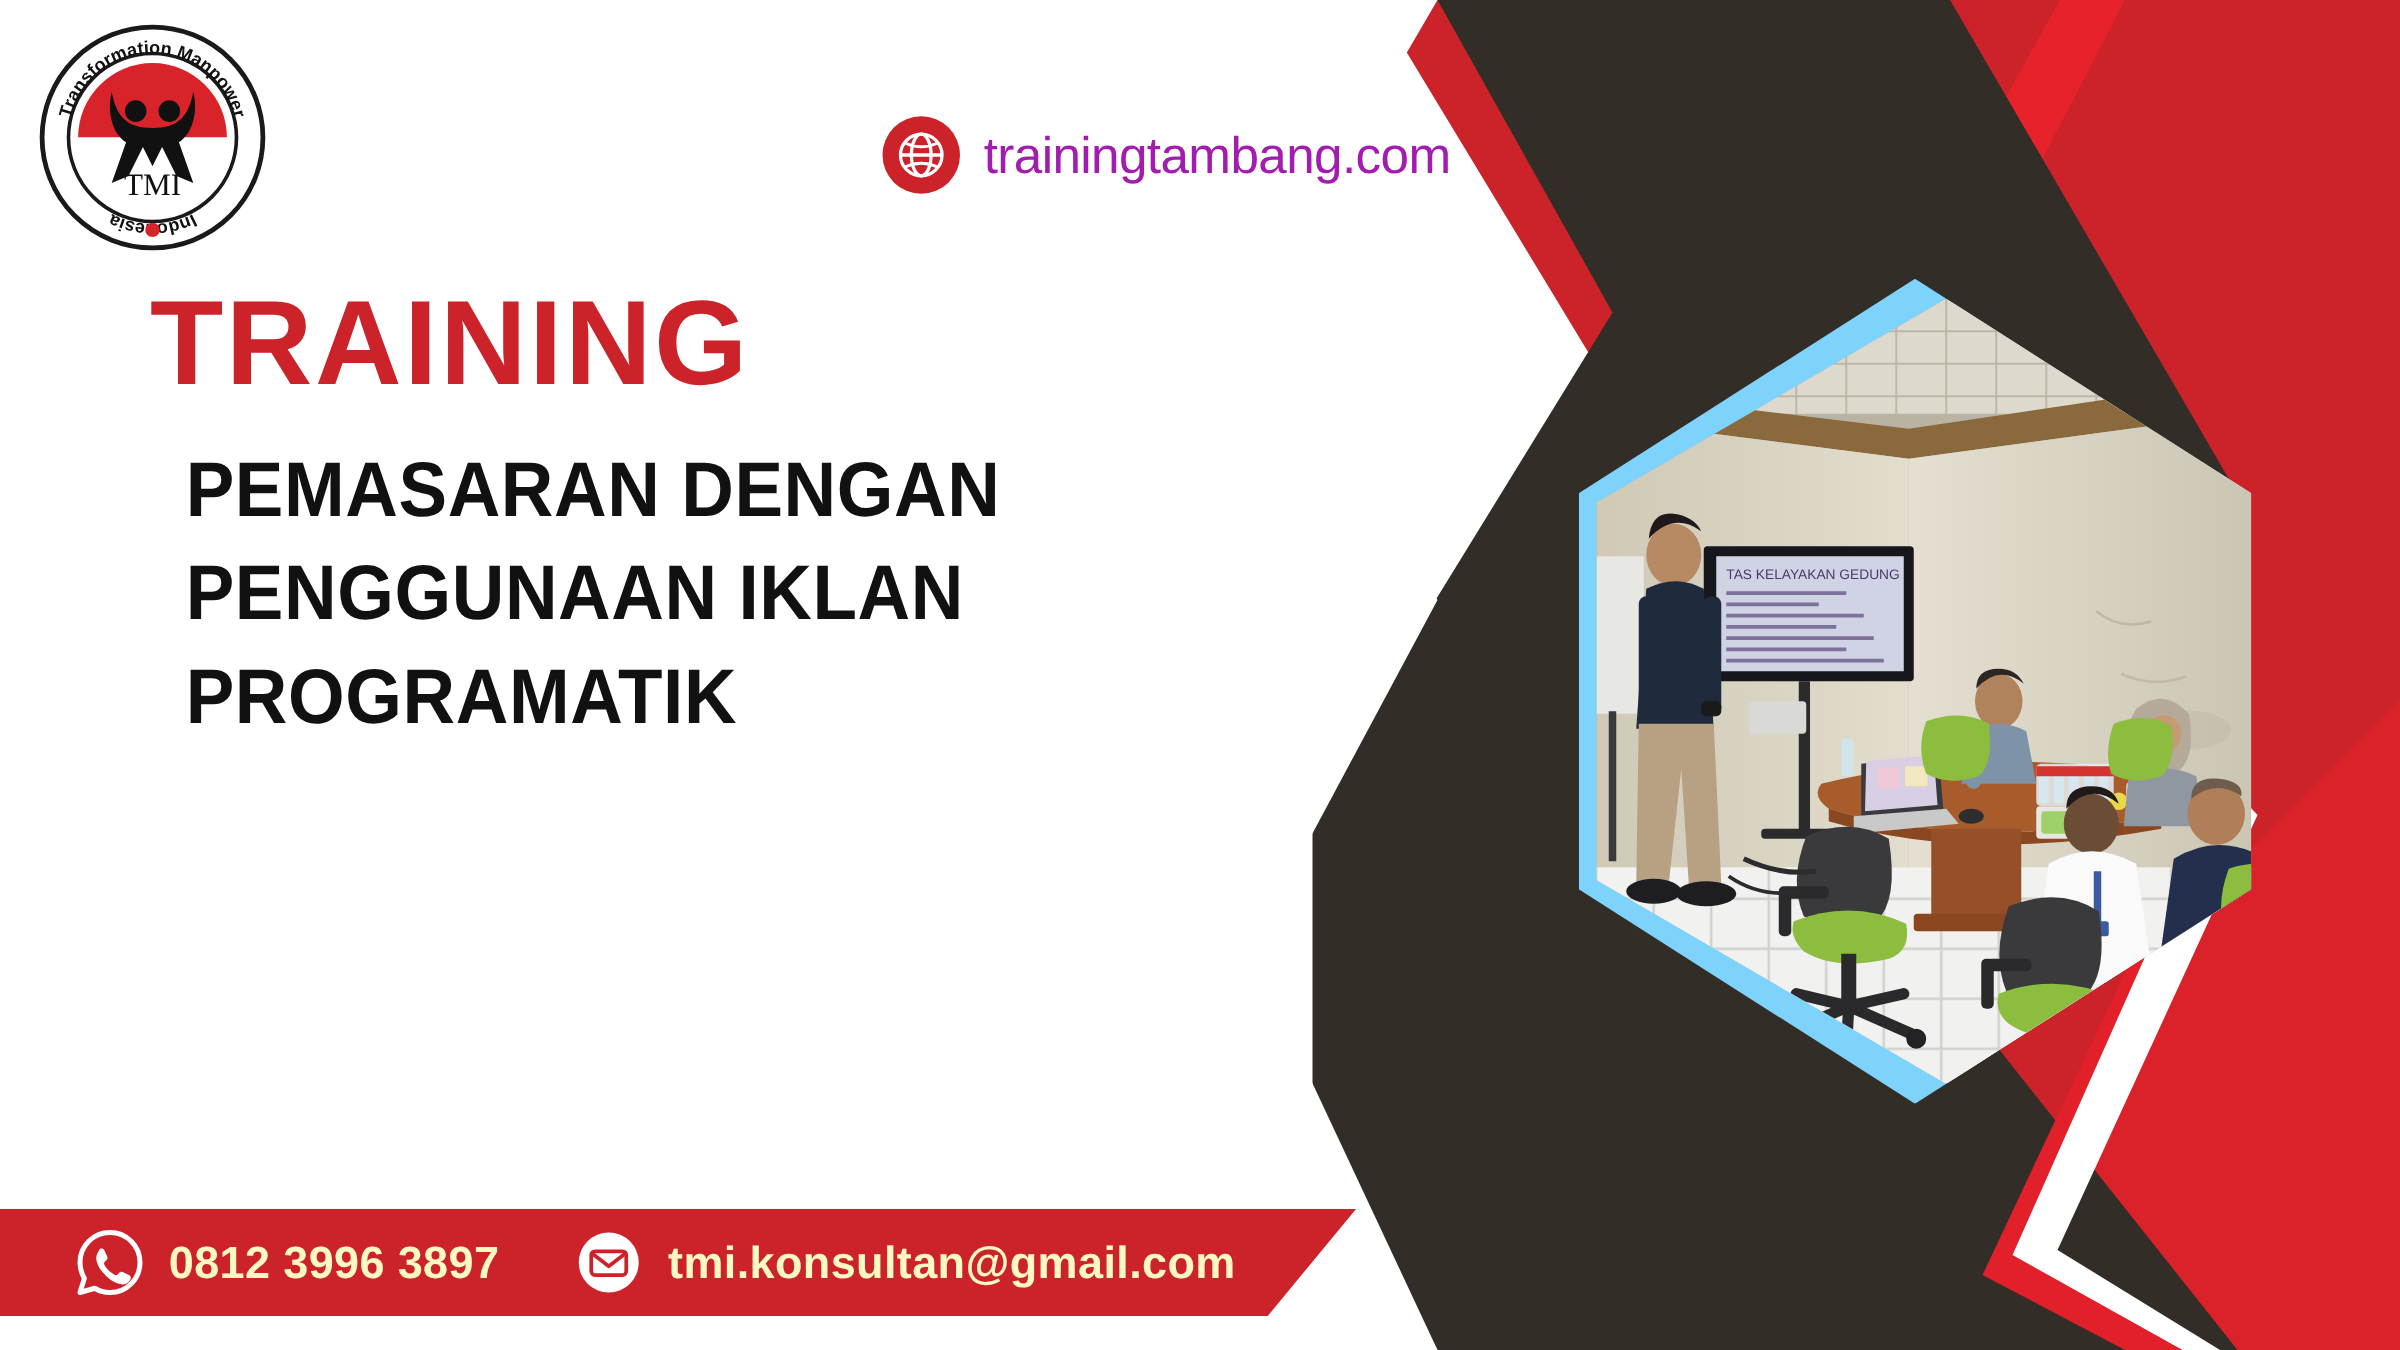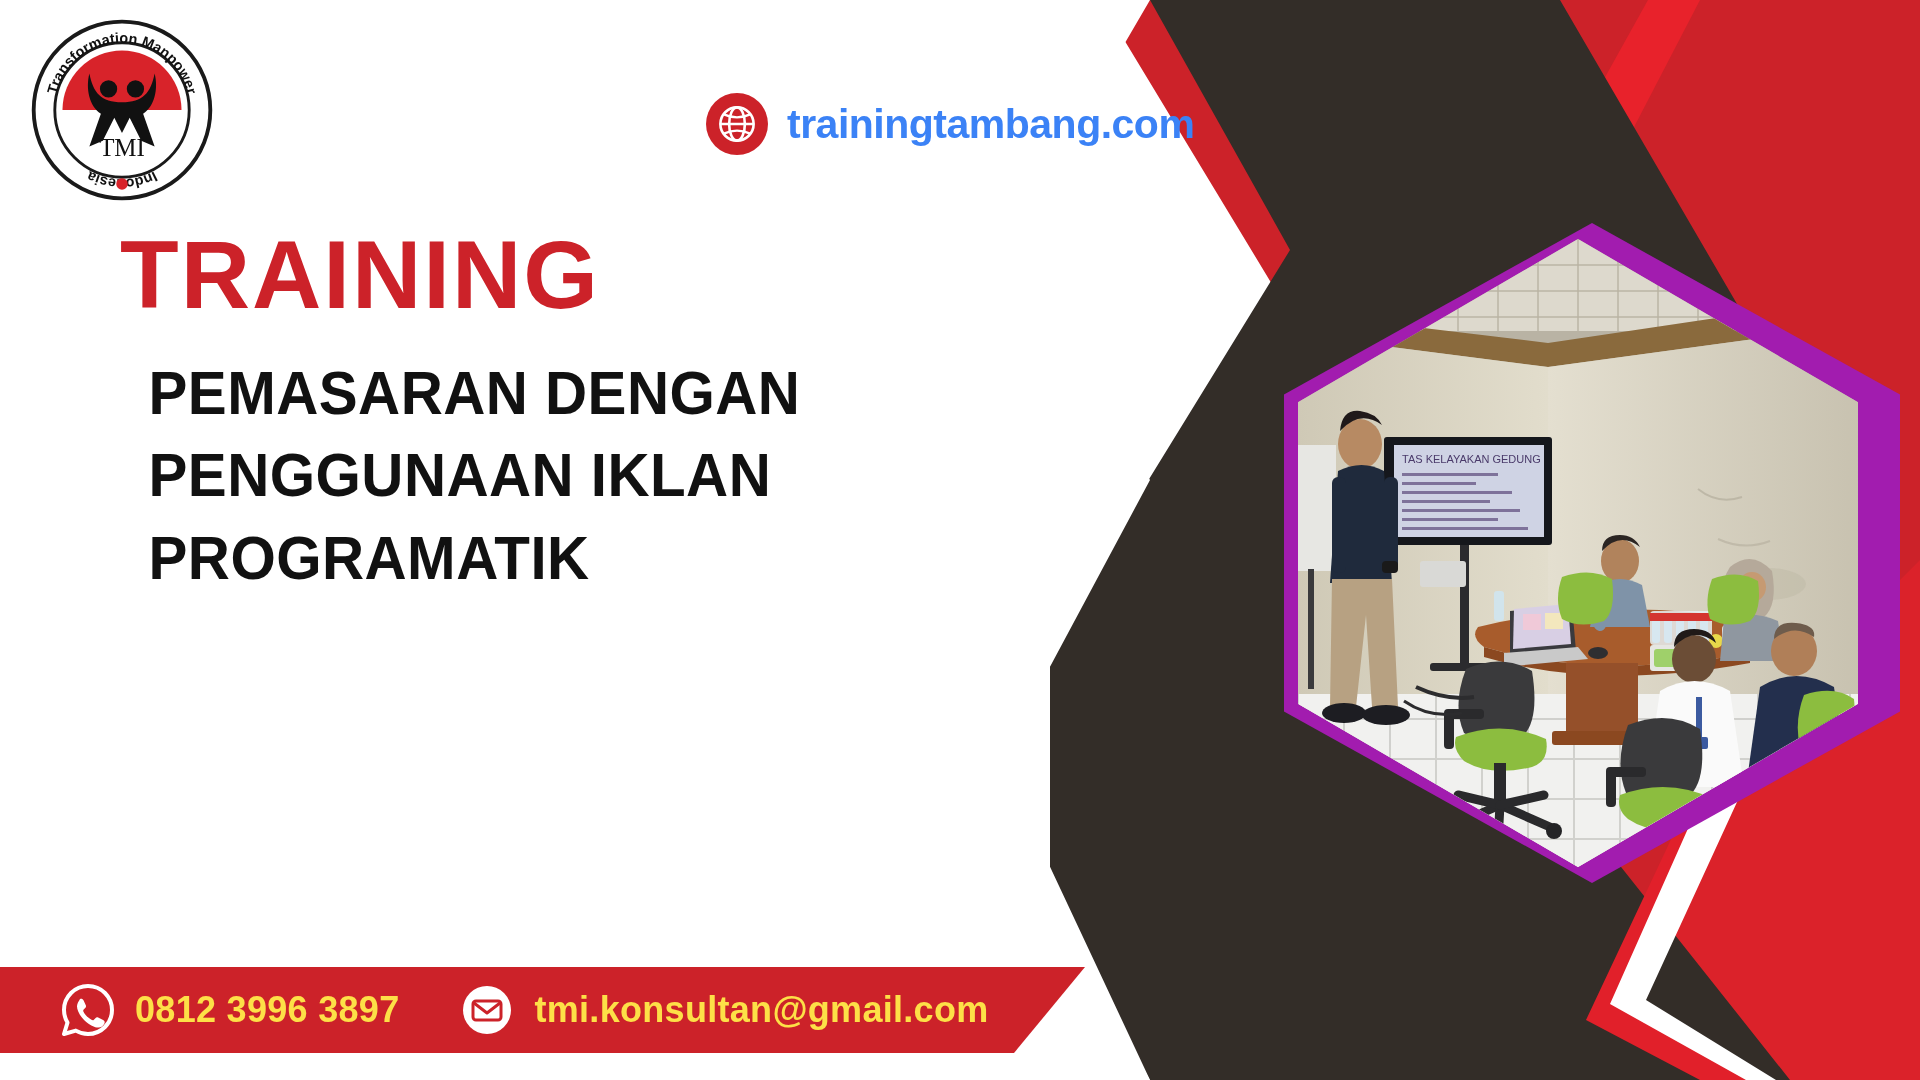--- a/index.html
+++ b/index.html
@@ -52,23 +52,23 @@
     height: 62px;
     border-radius: 50%;
     background: #cc2229;
     display: flex;
     align-items: center;
     justify-content: center;
     flex: 0 0 auto;
   }
   .globe-badge svg { display: block; width: 42px; height: 42px; }
   .site-text {
-    color: #3b82f6;
+    color: #a21caf;
     font-size: 41px;
-    font-weight: bold;
+    font-weight: normal;
     letter-spacing: -0.5px;
     white-space: nowrap;
     line-height: 1;
   }
 
   
   .headline-block {
     position: absolute;
     left: 120px;
     top: 225px;
@@ -115,38 +115,37 @@
   .contact-badge {
     width: 56px;
     height: 56px;
     flex: 0 0 auto;
     display: flex;
     align-items: center;
     justify-content: center;
   }
   .contact-badge svg { display: block; width: 56px; height: 56px; }
   .contact-text {
-    color: #fde047;
+    color: #fef9c3;
     font-size: 36px;
     font-weight: bold;
     white-space: nowrap;
     line-height: 1;
     letter-spacing: 0.3px;
   }
 
   
   .photo-hex-outer {
     position: absolute;
     left: 1263px;
     top: 223px;
-    width: 616px;
+    width: 538px;
     height: 660px;
     clip-path: polygon(50% 0%, 100% 26%, 100% 74%, 50% 100%, 0% 74%, 0% 26%);
-    background: #a21caf;
-    margin-left: 21px;
+    background: #7dd3fc;
   }
   .photo-hex-inner {
     position: absolute;
     left: 14px;
     top: 16px;
     width: 560px;
     height: 628px;
     clip-path: polygon(50% 0%, 100% 26%, 100% 74%, 50% 100%, 0% 74%, 0% 26%);
     overflow: hidden;
     background: #b9b3a4;

